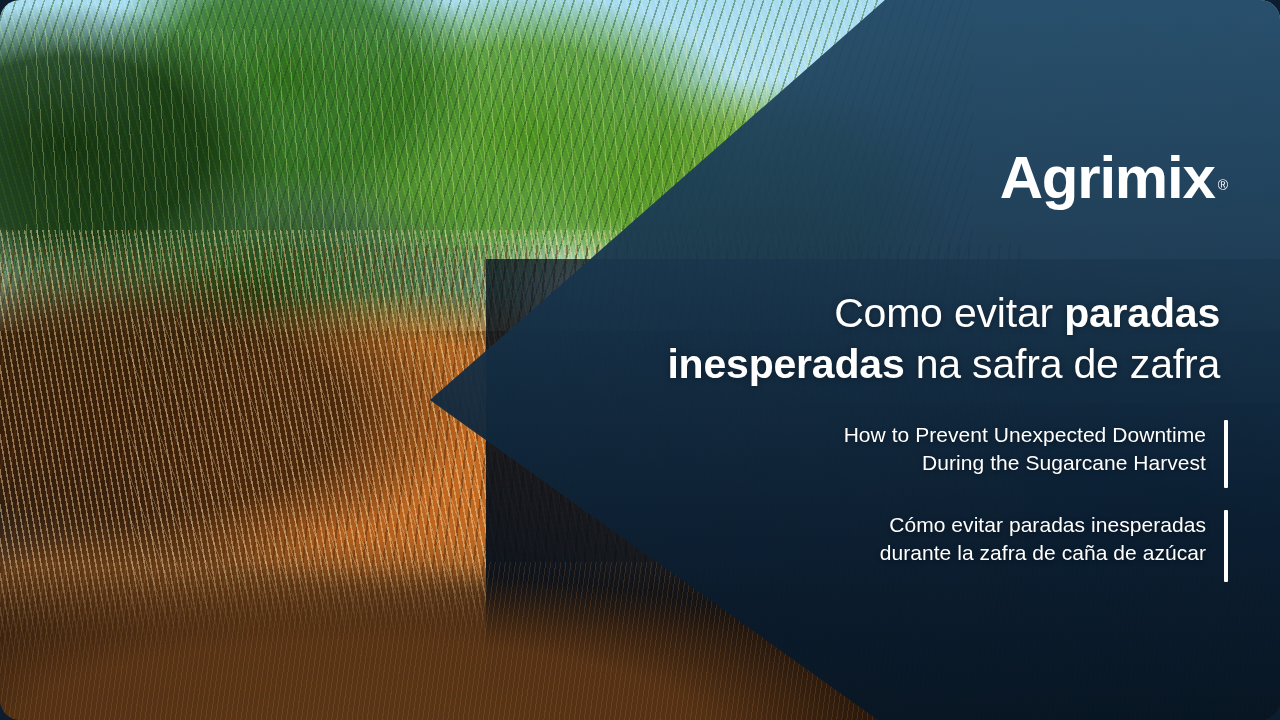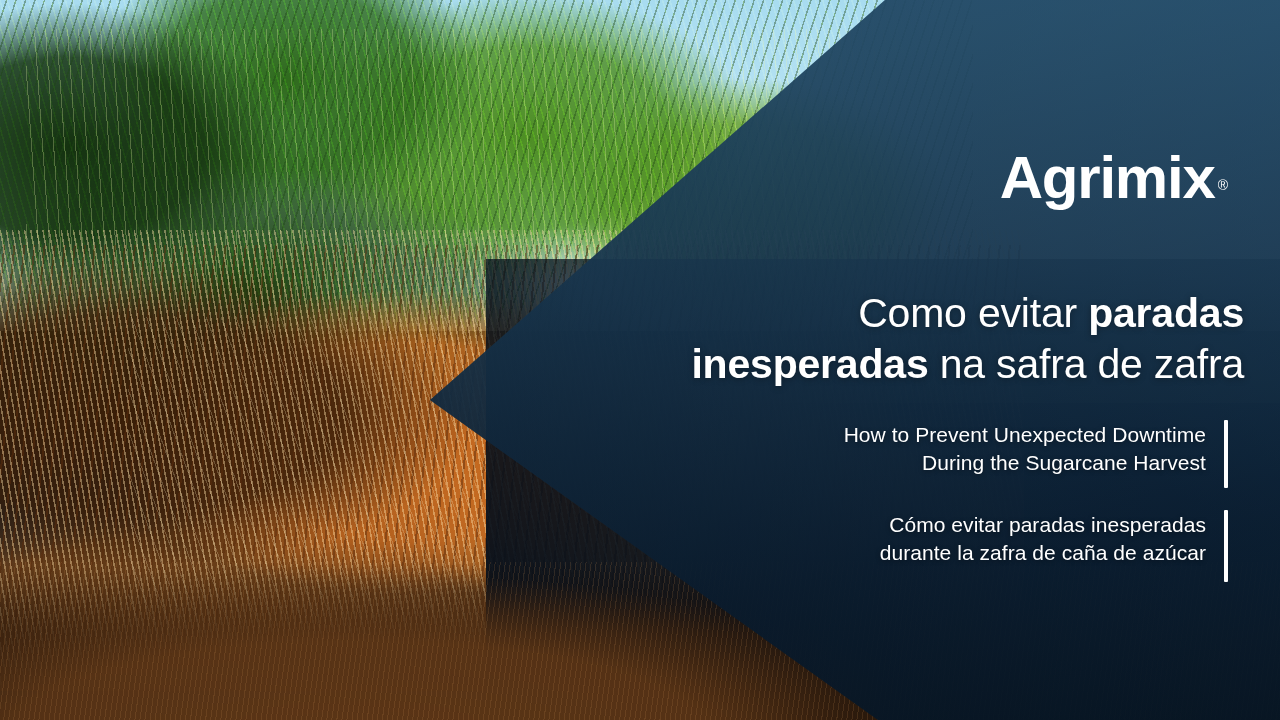--- a/index.html
+++ b/index.html
@@ -3,20 +3,21 @@
 <meta charset="utf-8">
 <style>
   * { margin:0; padding:0; box-sizing:border-box; }
   html,body { width:1280px; height:720px; overflow:hidden; background:#0b1d2e; }
 
   .banner{
     position:relative;
     width:1280px; height:720px;
     overflow:hidden;
     font-family:"Liberation Sans","DejaVu Sans",sans-serif;
+    border-radius:20px;
   }
 
   
   .photo{ position:absolute; inset:0; overflow:hidden; }
 
   .sky{
     position:absolute; left:0; top:0; width:100%; height:46%;
     background:linear-gradient(180deg,#a8dcf0 0%,#b9e3f3 40%,#cfecf6 78%,#dff2f8 100%);
   }
   
@@ -139,21 +140,21 @@
   }
   .logo-reg{
     font-size:14px;
     line-height:1;
     margin-left:3px;
     margin-top:30px;
     color:#ffffff;
   }
 
   .title{
-    position:absolute; right:36px; top:288px;
+    position:absolute; right:60px; top:288px;
     width:760px;
     text-align:right;
     color:#ffffff;
     font-size:41px;
     line-height:1.24;
     font-weight:400;
     letter-spacing:-.2px;
     text-shadow:0 1px 6px rgba(0,0,0,.35);
   }
   .title b{ font-weight:700; }

